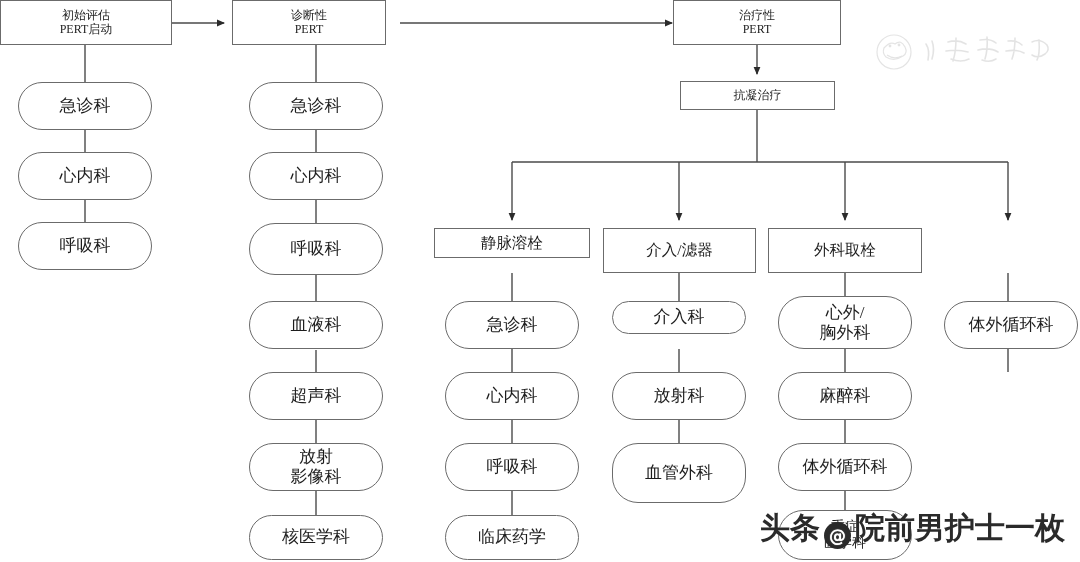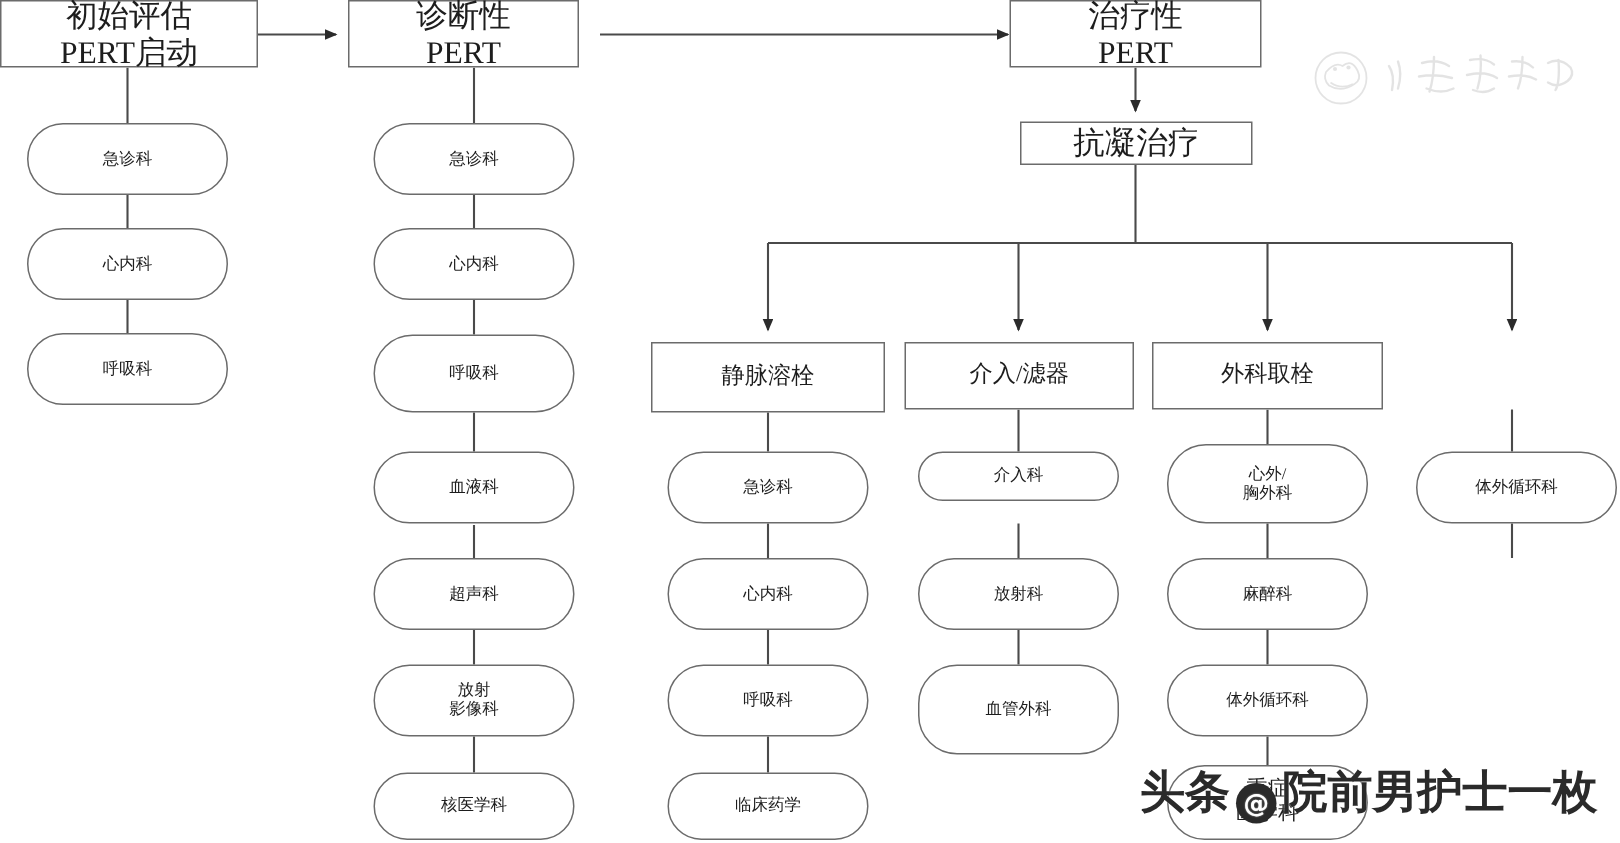--- a/index.html
+++ b/index.html
@@ -21,23 +21,23 @@
     text-align:center;
     background:#ffffff;
     border:1px solid #6b6b6b;
     color:#1d1d1d;
     line-height:1.18;
     z-index:3;
     white-space:pre-line;
   }
   .rect{border-radius:0;}
   .pill{border-radius:26px;}
-  .stage{font-size:21px;}
+  .stage{font-size:12px;}
   .treat{font-size:15.5px;}
-  .dept{font-size:11px;}
+  .dept{font-size:17px;}
   .two-line{line-height:1.16;}
 
   
   #wires{position:absolute;left:0;top:0;width:1080px;height:562px;z-index:1;}
 
   
   .wm-seal{
     position:absolute;left:872px;top:28px;
     width:185px;height:48px;
     z-index:2;opacity:.5;pointer-events:none;
@@ -133,21 +133,21 @@
 
   <div class="node pill dept" style="left:249px;top:82px;width:134px;height:48px;">急诊科</div>
   <div class="node pill dept" style="left:249px;top:152px;width:134px;height:48px;">心内科</div>
   <div class="node pill dept" style="left:249px;top:223px;width:134px;height:52px;">呼吸科</div>
   <div class="node pill dept" style="left:249px;top:301px;width:134px;height:48px;">血液科</div>
   <div class="node pill dept" style="left:249px;top:372px;width:134px;height:48px;">超声科</div>
   <div class="node pill dept two-line" style="left:249px;top:443px;width:134px;height:48px;">放射
 影像科</div>
   <div class="node pill dept" style="left:249px;top:515px;width:134px;height:45px;">核医学科</div>
 
-  <div class="node rect treat" style="left:434px;top:228px;width:156px;height:47px;">静脉溶栓</div>
+  <div class="node rect treat" style="left:434px;top:228px;width:156px;height:30px;">静脉溶栓</div>
   <div class="node rect treat" style="left:603px;top:228px;width:153px;height:45px;">介入/滤器</div>
   <div class="node rect treat" style="left:768px;top:228px;width:154px;height:45px;">外科取栓</div>
 
   <div class="node pill dept" style="left:445px;top:301px;width:134px;height:48px;">急诊科</div>
   <div class="node pill dept" style="left:445px;top:372px;width:134px;height:48px;">心内科</div>
   <div class="node pill dept" style="left:445px;top:443px;width:134px;height:48px;">呼吸科</div>
   <div class="node pill dept" style="left:445px;top:515px;width:134px;height:45px;">临床药学</div>
 
   <div class="node pill dept" style="left:612px;top:301px;width:134px;height:33px;">介入科</div>
   <div class="node pill dept" style="left:612px;top:372px;width:134px;height:48px;">放射科</div>

